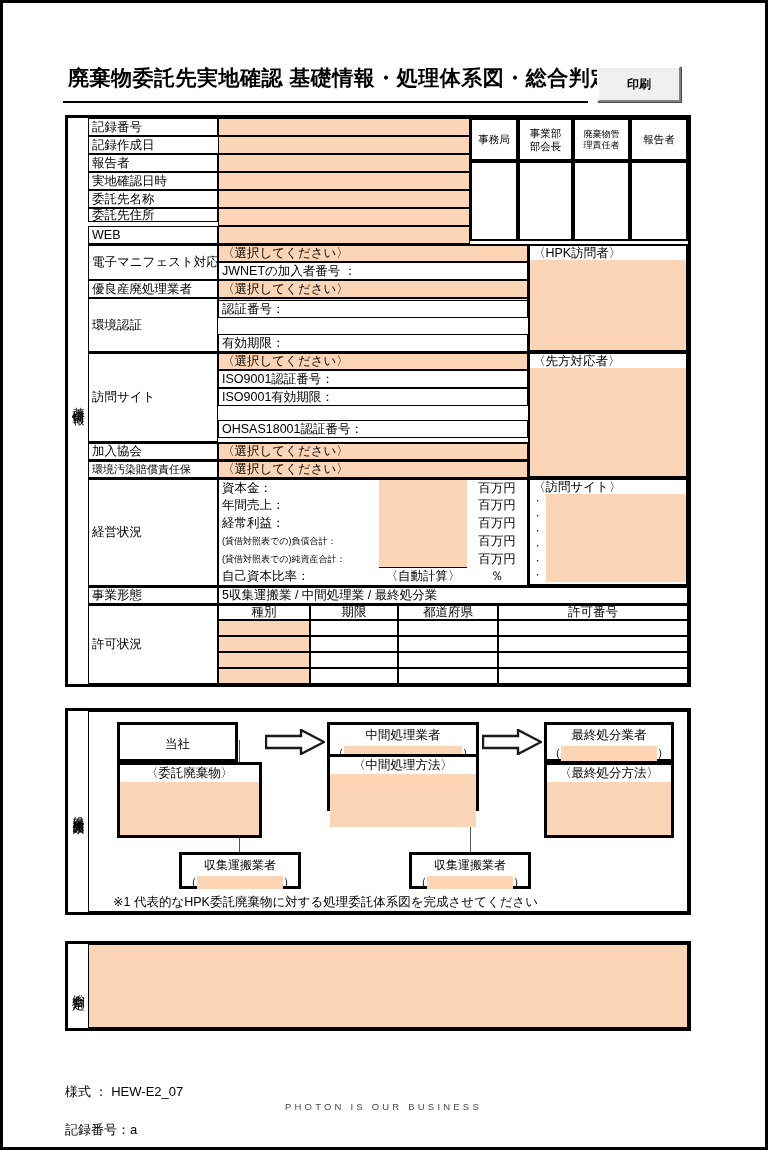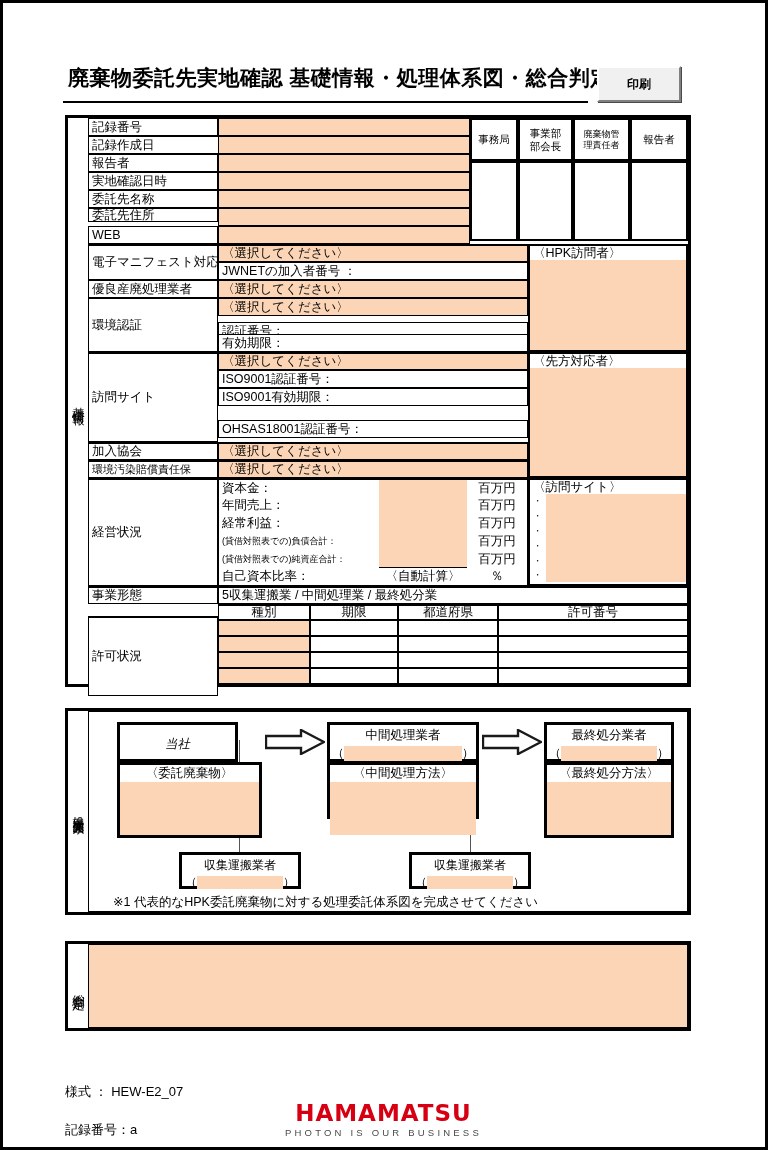--- a/index.html
+++ b/index.html
@@ -104,21 +104,21 @@
 
     <div class="cell" style="left:20px;top:126px;width:130px;height:36px;border-width:2px 1px 1px 1px;">電子マニフェスト対応</div>
     <div class="cell fill" style="left:150px;top:126px;width:310px;height:18px;border-top-width:2px;">〈選択してください〉</div>
     <div class="cell" style="left:150px;top:144px;width:310px;height:18px;">JWNETの加入者番号  ：</div>
 
     <div class="cell" style="left:20px;top:162px;width:130px;height:18px;">優良産廃処理業者</div>
     <div class="cell fill" style="left:150px;top:162px;width:310px;height:18px;">〈選択してください〉</div>
 
     <div class="cell" style="left:20px;top:180px;width:130px;height:54px;">環境認証</div>
     <div class="cell fill" style="left:150px;top:180px;width:310px;height:18px;">〈選択してください〉</div>
-    <div class="cell" style="left:150px;top:204px;width:310px;height:18px;">認証番号：</div>
+    <div class="cell" style="left:150px;top:182px;width:310px;height:18px;">認証番号：</div>
     <div class="cell" style="left:150px;top:216px;width:310px;height:18px;">有効期限：</div>
 
     <div class="cell" style="left:20px;top:234px;width:130px;height:90px;border-width:2px 1px 1px 1px;">訪問サイト</div>
     <div class="cell fill" style="left:150px;top:234px;width:310px;height:18px;border-top-width:2px;">〈選択してください〉</div>
     <div class="cell" style="left:150px;top:252px;width:310px;height:18px;">ISO9001認証番号：</div>
     <div class="cell" style="left:150px;top:270px;width:310px;height:18px;">ISO9001有効期限：</div>
     <div class="cell" style="left:150px;top:302px;width:310px;height:18px;">OHSAS18001認証番号：</div>
 
     <div class="cell" style="left:20px;top:324px;width:130px;height:18px;border-top-width:2px;">加入協会</div>
     <div class="cell fill" style="left:150px;top:324px;width:310px;height:18px;border-top-width:2px;">〈選択してください〉</div>
@@ -141,21 +141,21 @@
     <div class="cell c" style="left:399px;top:360px;width:61px;height:18px;border-width:2px 1px 0 0;">百万円</div>
     <div class="cell c" style="left:399px;top:378px;width:61px;height:18px;border-width:0 1px 0 0;">百万円</div>
     <div class="cell c" style="left:399px;top:396px;width:61px;height:18px;border-width:0 1px 0 0;">百万円</div>
     <div class="cell c" style="left:399px;top:414px;width:61px;height:18px;border-width:0 1px 0 0;">百万円</div>
     <div class="cell c" style="left:399px;top:432px;width:61px;height:18px;border-width:0 1px 0 0;">百万円</div>
     <div class="cell c" style="left:399px;top:450px;width:61px;height:18px;border-width:0 1px 1px 0;">％</div>
 
     <div class="cell" style="left:20px;top:468px;width:130px;height:18px;border-top-width:2px;">事業形態</div>
     <div class="cell" style="left:150px;top:468px;width:470px;height:18px;border-top-width:2px;">5収集運搬業 / 中間処理業 / 最終処分業</div>
 
-    <div class="cell" style="left:20px;top:486px;width:130px;height:80px;border-width:2px 1px 1px 1px;margin-top:12px;">許可状況</div>
+    <div class="cell" style="left:20px;top:486px;width:130px;height:80px;border-width:2px 1px 1px 1px;">許可状況</div>
     <div class="cell c" style="left:150px;top:486px;width:92px;height:16px;border-top-width:2px;">種別</div>
     <div class="cell c" style="left:242px;top:486px;width:88px;height:16px;border-top-width:2px;">期限</div>
     <div class="cell c" style="left:330px;top:486px;width:100px;height:16px;border-top-width:2px;">都道府県</div>
     <div class="cell c" style="left:430px;top:486px;width:190px;height:16px;border-top-width:2px;">許可番号</div>
 
     <div class="cell fill" style="left:150px;top:502px;width:92px;height:16px;"></div>
     <div class="cell" style="left:242px;top:502px;width:88px;height:16px;"></div>
     <div class="cell" style="left:330px;top:502px;width:100px;height:16px;"></div>
     <div class="cell" style="left:430px;top:502px;width:190px;height:16px;"></div>
 
@@ -198,41 +198,41 @@
   </div>
 
   <div class="blk outer" style="left:62px;top:705px;width:626px;height:207px;">
     <div class="vlabel" style="left:0px;top:0px;width:20px;height:201px;border:none;font-size:11.5px;letter-spacing:1px;">処理委託体系図</div>
 
     <div class="blk" style="left:20px;top:0px;width:600px;height:201px;border:1px solid #000;box-sizing:border-box;">
 
       <div class="vline" style="left:150px;top:28px;height:112px;"></div>
       <div class="vline" style="left:381px;top:28px;height:112px;"></div>
 
-      <div class="fbox" style="left:28px;top:10px;width:121px;height:40px;font-style:italic;">
+      <div class="fbox" style="left:28px;top:10px;width:121px;height:40px;">
         <div class="fhdr" style="line-height:34px;">当社</div>
       </div>
       <div class="fbox" style="left:28px;top:50px;width:145px;height:76px;">
         <div class="fsub" style="height:17px;line-height:17px;">〈委託廃棄物〉</div>
         <div class="fill" style="height:53px;"></div>
       </div>
 
       <svg class="arrow" style="left:176px;top:17px;" width="60" height="26" viewBox="0 0 60 26">
         <polygon points="1,7 36,7 36,1 59,13 36,25 36,19 1,19" fill="#ffffff" stroke="#1a1a1a" stroke-width="2.4" stroke-linejoin="miter"></polygon>
       </svg>
 
       <div class="fbox" style="left:238px;top:10px;width:152px;height:40px;">
         <div class="fhdr">中間処理業者</div>
         <div style="display:flex;align-items:center;padding:0 2px;height:19px;">
           <span style="font-size:12px;">（</span>
           <span class="fill" style="flex:1;height:15px;"></span>
           <span style="font-size:12px;">）</span>
         </div>
       </div>
-      <div class="fbox" style="left:238px;top:50px;width:152px;height:57px;">
+      <div class="fbox" style="left:238px;top:42px;width:152px;height:57px;">
         <div class="fsub" style="height:17px;line-height:17px;">〈中間処理方法〉</div>
         <div class="fill" style="height:53px;"></div>
       </div>
 
       <svg class="arrow" style="left:393px;top:17px;" width="60" height="26" viewBox="0 0 60 26">
         <polygon points="1,7 36,7 36,1 59,13 36,25 36,19 1,19" fill="#ffffff" stroke="#1a1a1a" stroke-width="2.4" stroke-linejoin="miter"></polygon>
       </svg>
 
       <div class="fbox" style="left:455px;top:10px;width:130px;height:40px;">
         <div class="fhdr">最終処分業者</div>
@@ -270,17 +270,16 @@
 
   <div class="blk outer" style="left:62px;top:938px;width:626px;height:90px;">
     <div class="vlabel" style="left:0px;top:0px;width:20px;height:84px;border:none;font-size:12.5px;letter-spacing:1px;">総合判定</div>
     <div class="cell fill" style="left:20px;top:0px;width:600px;height:84px;border:1px solid #000;"></div>
   </div>
 
   <div class="ft" style="left:62px;top:1080px;">様式 ： HEW-E2_07</div>
   <div class="ft" style="left:62px;top:1118px;">記録番号：a</div>
 
   <div style="position:absolute;left:282px;top:1097px;text-align:center;">
-    <div class="logo-h">HAMAMATSU</div>
     <div class="logo-s">PHOTON IS OUR BUSINESS</div>
   </div>
 
 </div>
 
 </body></html>

